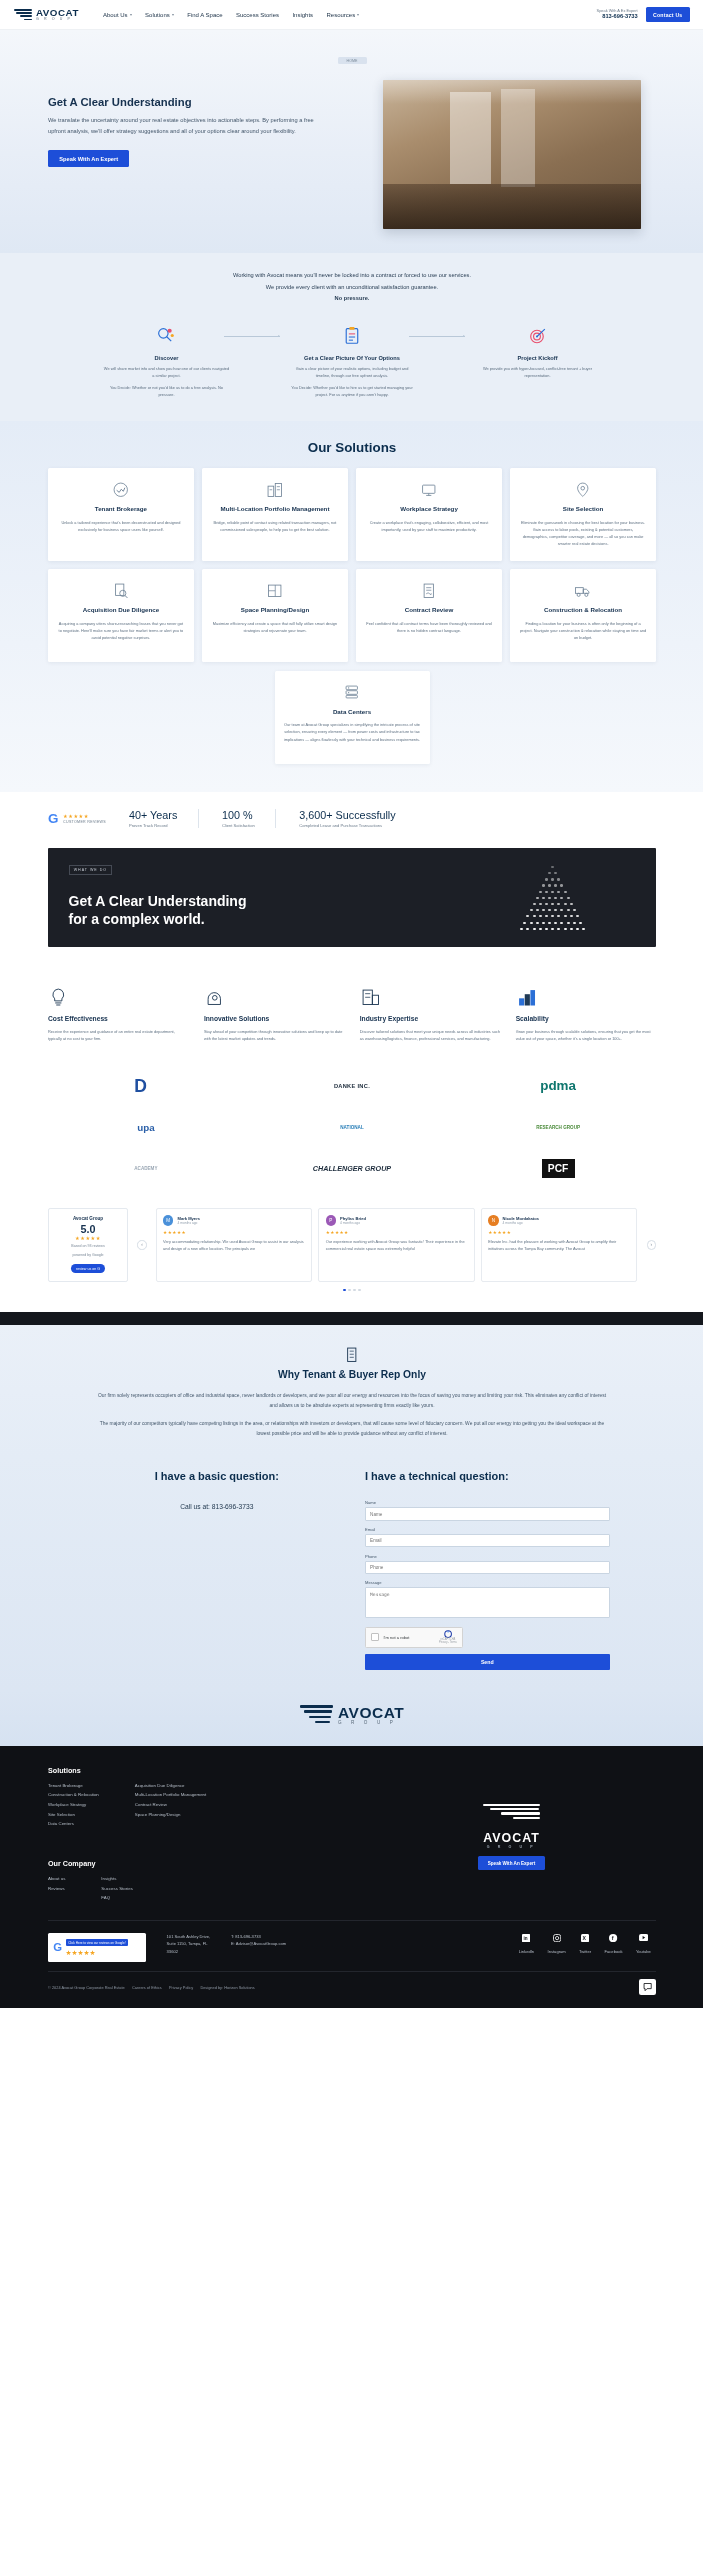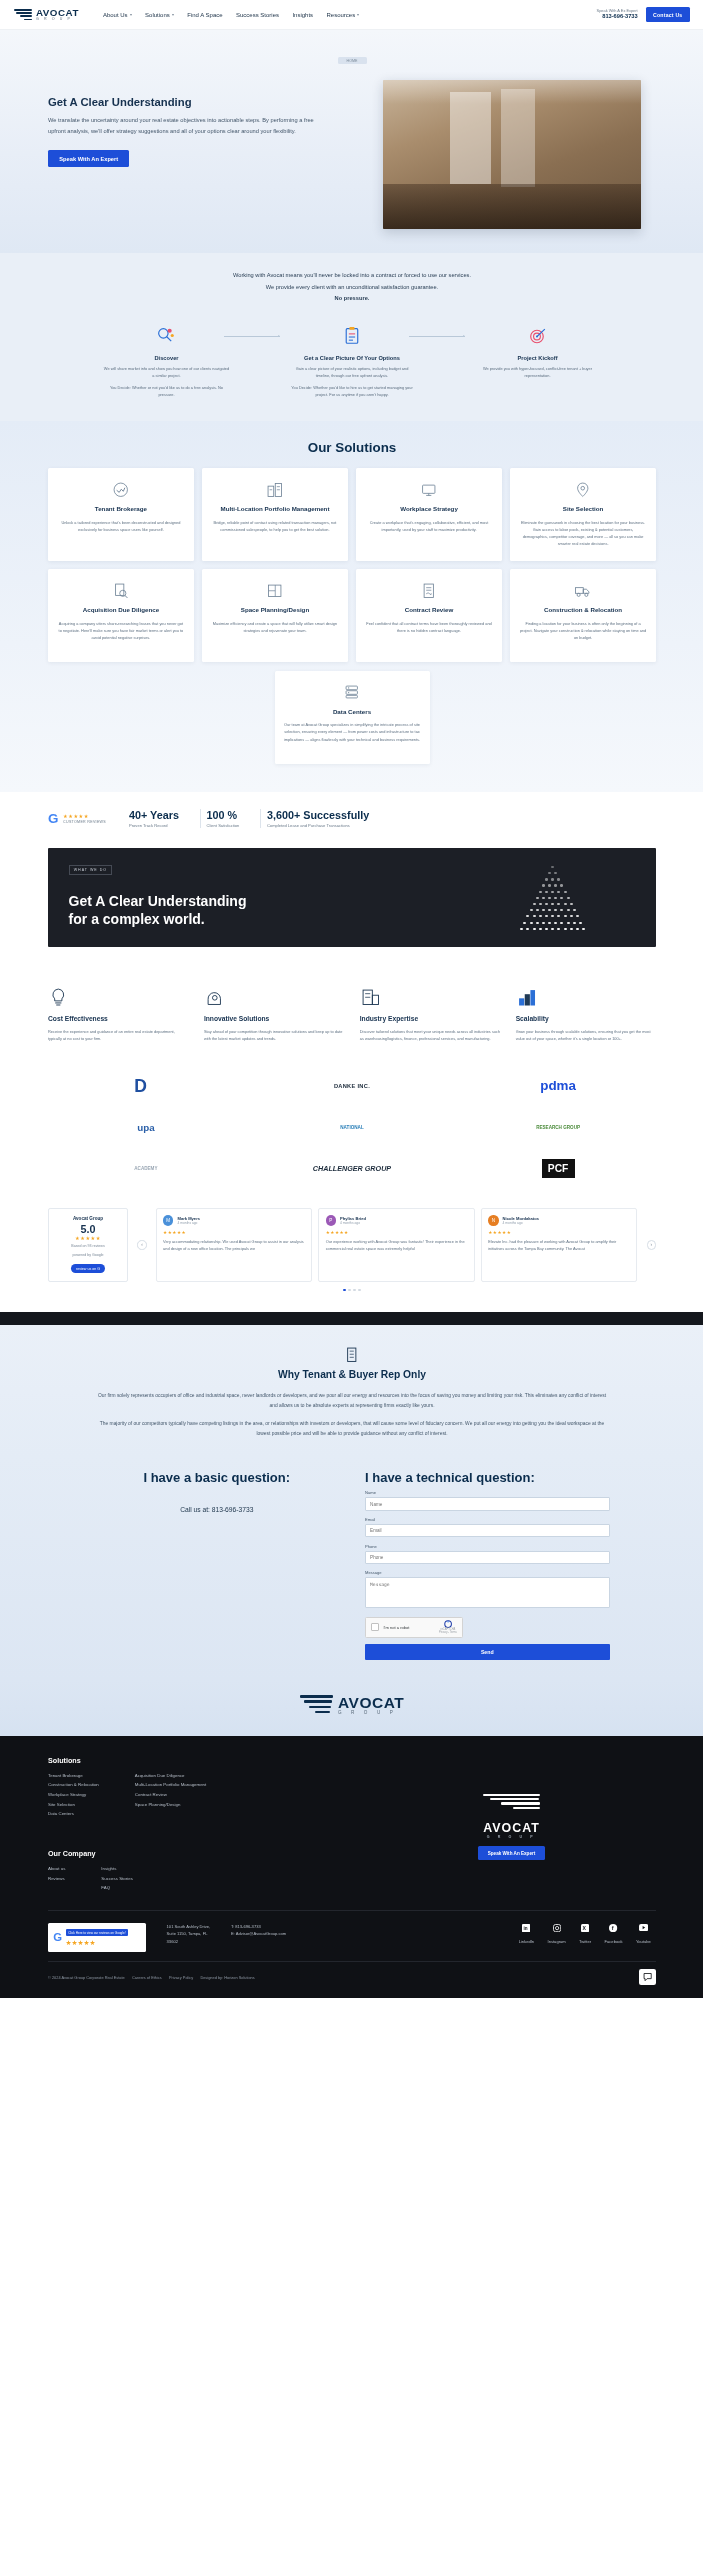--- a/index.html
+++ b/index.html
@@ -130,22 +130,22 @@
   .card .c-icon { height: 20.6px; display:flex; align-items:center; justify-content:center; margin-bottom: 5.2px; }
   .card h4 { font-size: 6.2px; font-weight: 700; color: #16314f; line-height: 1.35; margin-bottom: 5.2px; }
   .card p { font-size: 3.9px; line-height: 1.85; color: #5d6f81; }
   .card-wide-wrap { width: 608px; margin: 8.2px auto 0; display: flex; justify-content: center; }
   .card-wide { width: 155px; }
 
   
   .stats { background: #ffffff; padding: 17.5px 0; }
   .stats-inner { width: 608px; margin: 0 auto; display: flex; align-items: center; }
   .stat { display: flex; align-items: center; gap: 7.2px; padding-right: 20.6px; }
-  .stat + .stat { border-left: 0.5px solid #dde4ec; padding-left: 6px; }
-  .stat .big { font-size: 10.8px; font-weight: 700; color: #0b2d4d; }
+  .stat + .stat { border-left: 0.5px solid #dde4ec; padding-left: 23px; }
+  .stat .big { font-size: 10.8px; font-weight: 400; color: #0b2d4d; }
   .stat .small { font-size: 4.1px; color: #6a7a8a; margin-top: 1.5px; }
   .google-rev { display: flex; align-items: center; gap: 5.2px; padding-right: 23px; }
   .g-logo { font-size: 13.4px; font-weight: 700; letter-spacing: -0.5px; }
   .g-b{color:#4285F4}
   .stars { color: #f5a623; font-size: 5.2px; letter-spacing: 0.5px; }
   .rev-label { font-size: 3.6px; color: #6a7a8a; letter-spacing: 0.3px; margin-top: 1px; }
 
   
   .dark-banner {
     width: 608px; margin: 0 auto; background: #1c1f26; color: #fff;
@@ -209,21 +209,21 @@
   
   .why { background: linear-gradient(180deg,#eaf0f8,#e4ecf6); padding: 20.6px 0 10.3px; }
   .why-icon { display:flex; justify-content:center; margin-bottom: 5.2px;}
   .why h2 { text-align: center; font-size: 10.3px; font-weight: 700; color: #0b2d4d; margin-bottom: 11.3px; }
   .why p { width: 515px; margin: 0 auto 8.2px; font-size: 4.9px; line-height: 2; color: #42566a; text-align: center; }
 
   
   .contact { background: linear-gradient(180deg,#e4ecf6,#dce6f3); padding: 13.4px 0 20.6px; }
   .contact-inner { width: 515px; margin: 0 auto; display: flex; gap: 26px; }
   .contact-col { flex: 1; }
-  .contact-col h3 { font-size: 13px; font-weight: 700; color: #0b2d4d; margin-bottom: 5px; text-align: left; }
+  .contact-col h3 { font-size: 11px; font-weight: 700; color: #0b2d4d; margin-bottom: 18px; text-align: left; }
   .basic-call { font-size: 6.7px; color: #1f3april; color:#22394f; text-align: center; margin-top: 20.6px; }
   .field-label { font-size: 4.1px; color: #46596c; margin-bottom: 2.1px; display: block; }
   .fld { width: 100%; height: 13.4px; border: 0.5px solid #c9d5e2; background: #fff; border-radius: 1px; font-size: 4.6px; padding: 0 4.1px; color: #9aa7b4; margin-bottom: 6.2px; }
   textarea.fld { height: 31px; padding-top: 3.1px; resize: none; }
   .recaptcha {
     width: 98px; height: 21.6px; border: 0.5px solid #d3d3d3; background: #f9f9f9; border-radius: 1.5px;
     display: flex; align-items: center; gap: 4.1px; padding: 0 5.2px; margin-bottom: 6.2px;
   }
   .rc-box { width: 8.2px; height: 8.2px; border: 1px solid #c1c1c1; background: #fff; border-radius: 1px; }
   .rc-txt { font-size: 4.1px; color: #3c4043; }
@@ -674,21 +674,21 @@
       <div class="logo-grid">
         <div class="logo-box">
           <svg width="31" height="26" viewBox="0 0 60 50">
               <text x="8" y="36" font-family="Liberation Sans" font-size="34" font-weight="700" fill="#1f4fa0">D</text>
             </svg>
         </div>
         <div class="logo-box">
           <span style="font-size:5.7px;font-weight:700;color:#1b2a3a;letter-spacing:0.3px;">DANKE INC.</span>
         </div>
         <div class="logo-box">
-          <span style="font-size:13.4px;font-weight:700;color:#1d4ed8;">pdma</span>
+          <span style="font-size:13.4px;font-weight:700;color:#0f766e;">pdma</span>
         </div>
         <div class="logo-box">
           <span style="font-size:9.8px;font-weight:700;color:#2a5fa8;">upa</span>
         </div>
         <div class="logo-box">
           <span style="font-size:4.6px;font-weight:700;color:#2a7fb8;">NATIONAL</span>
         </div>
         <div class="logo-box">
           <span style="font-size:4.6px;font-weight:700;color:#4b8b3b;">RESEARCH GROUP</span>
         </div>

